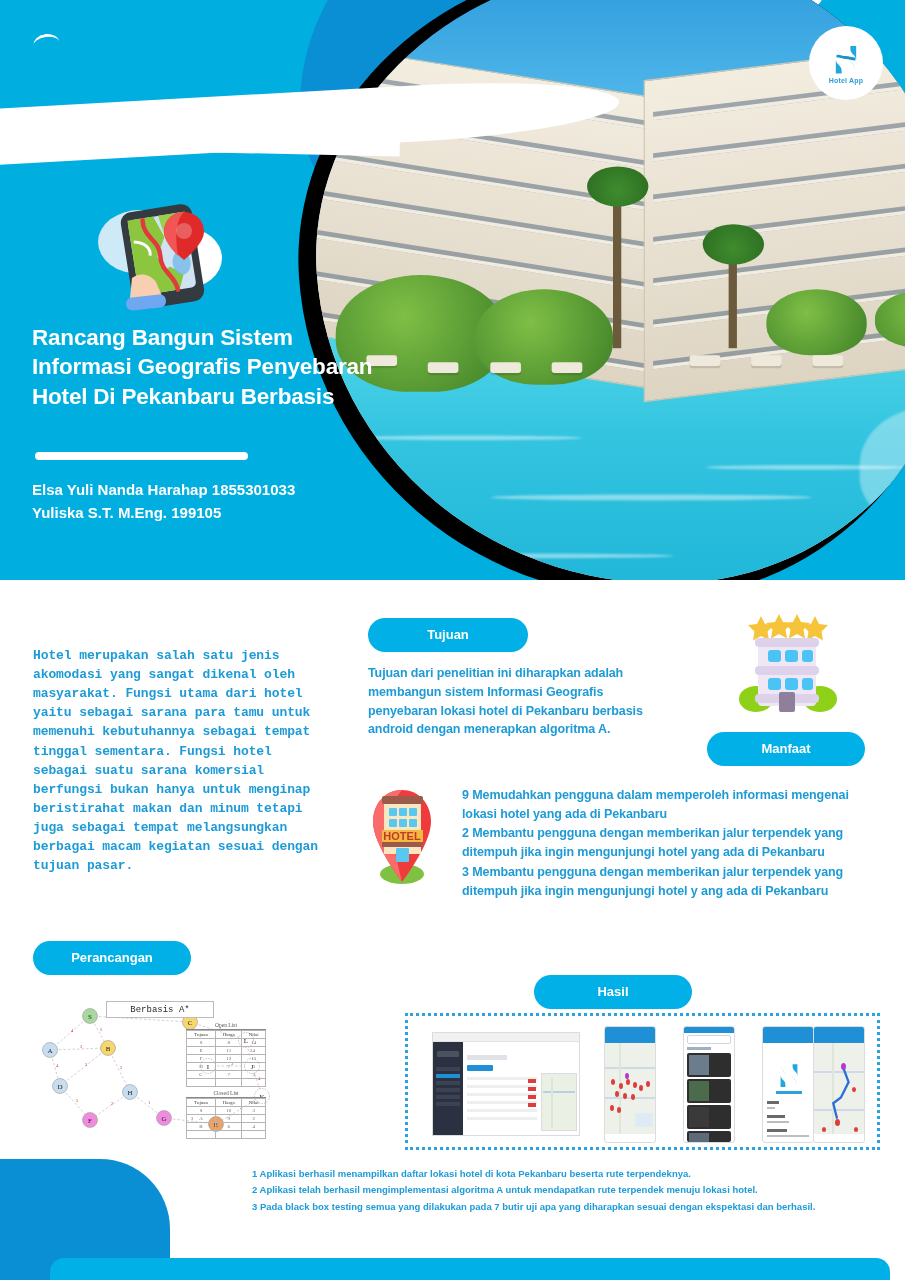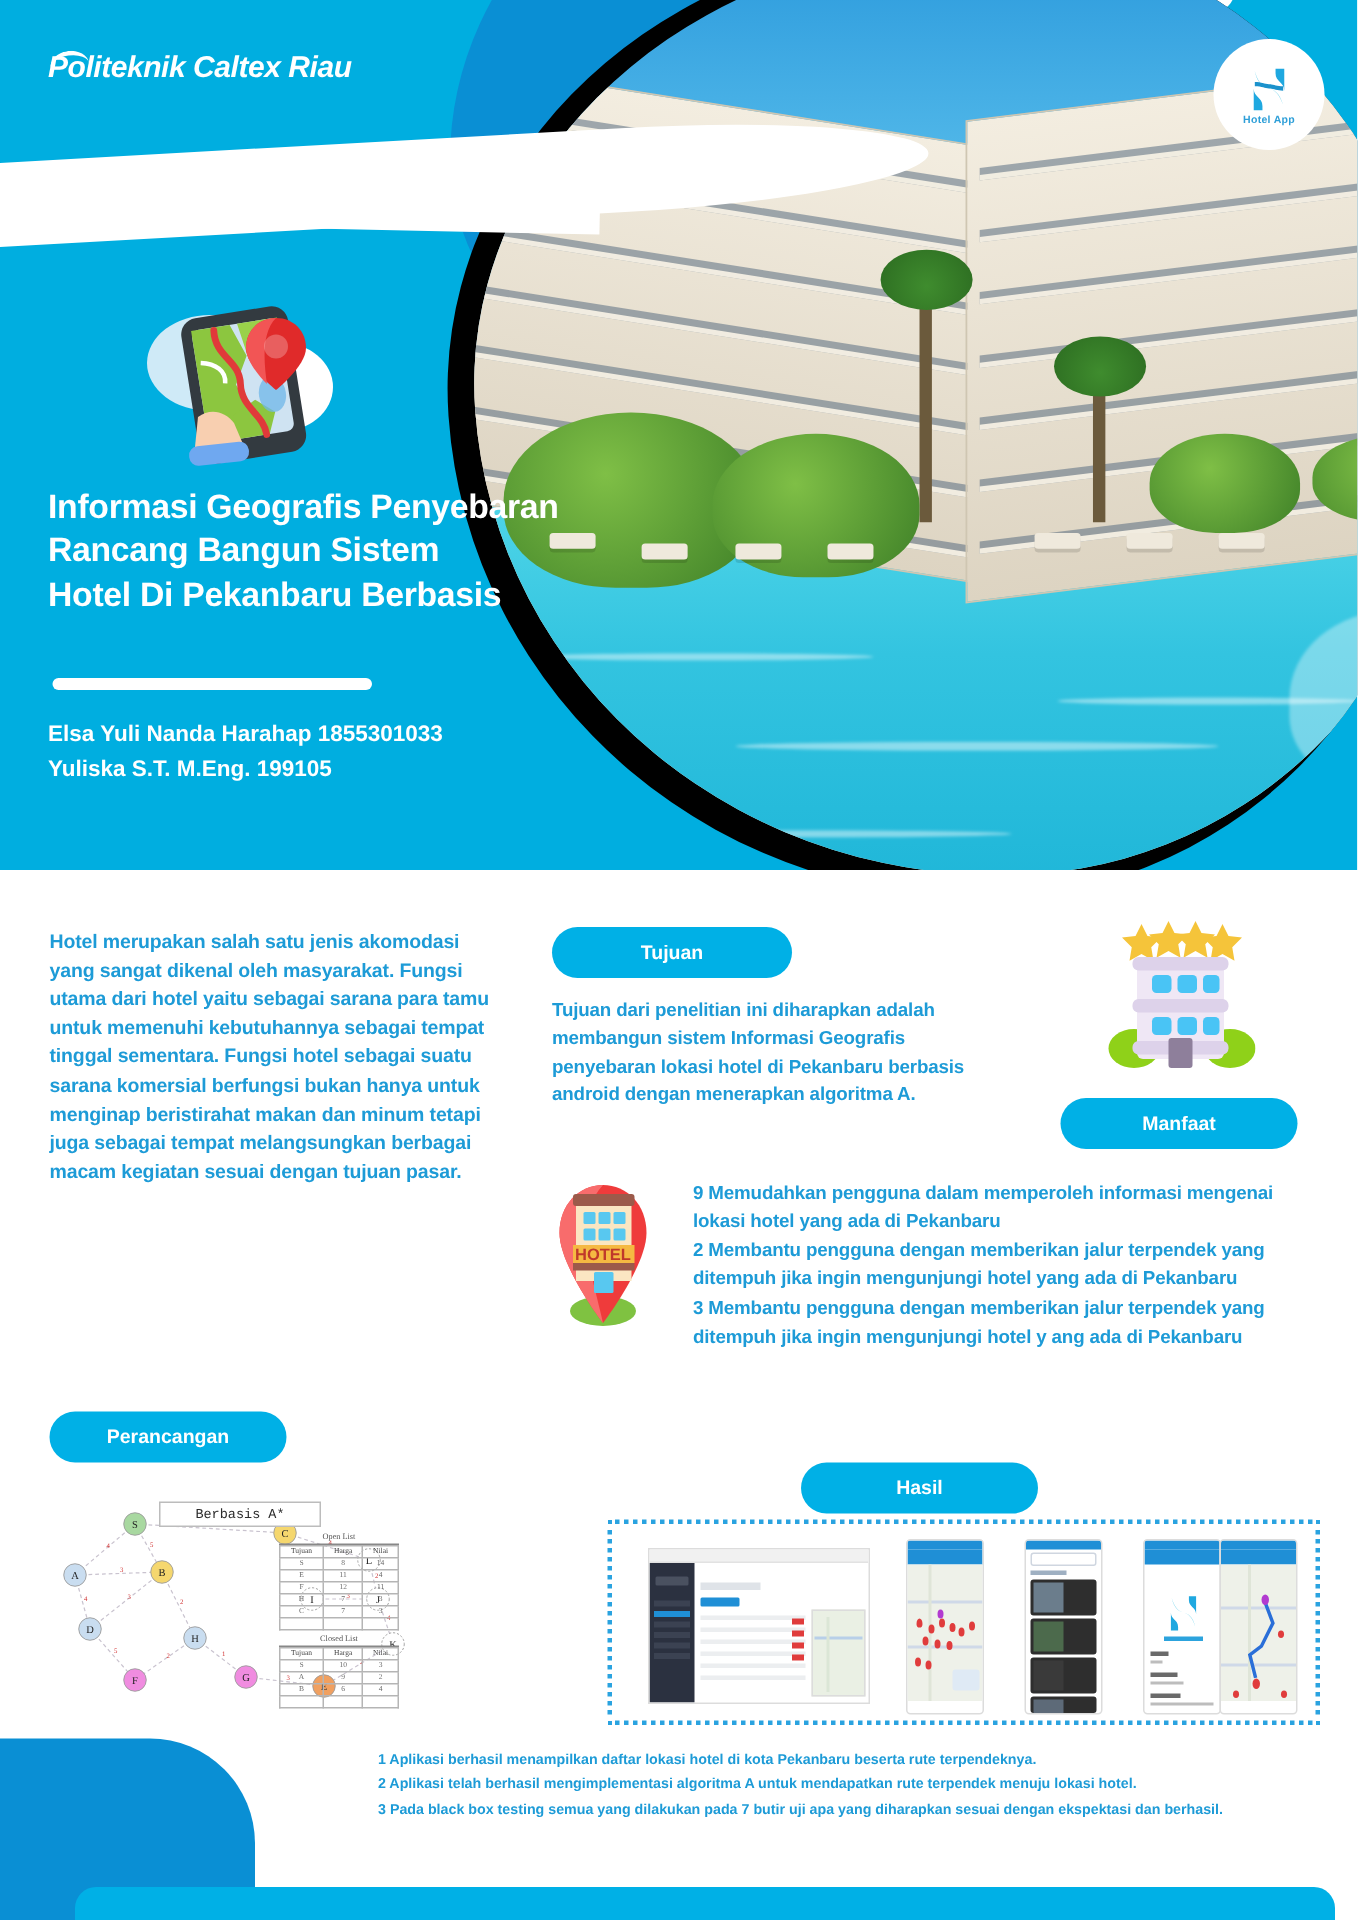--- a/index.html
+++ b/index.html
@@ -199,23 +199,24 @@
   .bodytext {
     color: #1d9bd7;
     font-weight: bold;
     letter-spacing: -0.1px;
   }
 
   
   .sec-latar { position: absolute; left: 33px; top: 618px; width: 300px; }
   .pill-latar { width: 165px; font-size: 13px; }
   .latar-body {
-    margin-top: 0;
+    margin-top: 28px;
     font-size: 13px; line-height: 1.47;
     width: 300px;
+    font-family: Liberation Mono, monospace;
   }
 
   
   .sec-tujuan { position: absolute; left: 368px; top: 618px; width: 300px; }
   .pill-tujuan { width: 160px; font-size: 13px; }
   .tujuan-body {
     margin-top: 12px;
     font-size: 12.5px; line-height: 1.50;
     width: 290px;
   }
@@ -373,21 +374,20 @@
           <div class="poolglint" style="left:66%; top:90%; width:30%; height:5px;"></div>
           <div class="poolglint" style="left:78%; top:68%; width:18%; height:16%; border-radius:50% 50% 40% 40%; background:rgba(255,255,255,0.35);"></div>
         </div>
       </div>
     </div>
 
     <div class="hdr-swoosh"></div>
     <div class="hdr-swoosh2"></div>
 
     <div class="pcr-swoosh"></div>
-    <div class="pcr">Politeknik Caltex Riau</div>
 
     <div class="logo-circle">
       <svg class="logo-h" viewBox="0 0 40 44">
         <path d="M6 4 C6 4 6 18 6 22 C6 30 14 30 14 38 L14 42 L6 42 L6 4 Z" fill="#1fa8e0"></path>
         <path d="M34 42 C34 42 34 28 34 24 C34 16 26 16 26 8 L26 4 L34 4 L34 42 Z" fill="#1fa8e0"></path>
         <path d="M7 6 C7 6 9 20 20 22 C31 24 33 38 33 38 C33 38 30 24 20 22 C10 20 7 6 7 6 Z" fill="#59cbe8"></path>
         <path d="M7 20 C14 20 16 22 20 22 C24 22 27 24 33 24 L33 20 C27 20 24 18 20 18 C16 18 13 16 7 16 Z" fill="#1b92cc"></path>
       </svg>
       <div class="logo-caption">Hotel App</div>
     </div>
@@ -406,22 +406,22 @@
         <ellipse cx="92" cy="74" rx="9" ry="12" fill="#6fb7e8" opacity="0.75"></ellipse>
       </g>
       <path d="M96 20 C84 20 76 29 76 40 C76 52 96 68 96 68 C96 68 116 52 116 40 C116 29 108 20 96 20 Z" fill="#e02a2a"></path>
       <path d="M96 20 C84 20 76 29 76 40 C76 48 84 58 90 64 C88 50 86 30 96 20 Z" fill="#f25555"></path>
       <circle cx="96" cy="39" r="8" fill="#ffffff" opacity="0.25"></circle>
       <path d="M44 86 C52 80 62 82 68 90 L74 104 C66 112 50 114 42 106 Z" fill="#f8cfb0"></path>
       <rect x="38" y="104" width="40" height="13" rx="6" fill="#6fa8f0" transform="rotate(-6 58 110)"></rect>
     </svg>
 
     <div class="title">
+      <div>Rancang Bangun Sistem</div>
       <div>Informasi Geografis Penyebaran</div>
-      <div>Rancang Bangun Sistem</div>
       <div>Hotel Di Pekanbaru Berbasis</div>
     </div>
     <div class="title-rule"></div>
 
     <div class="authors">
       <div>Elsa Yuli Nanda Harahap 1855301033</div>
       <div>Yuliska  S.T.  M.Eng.  199105</div>
     </div>
   </div>
 

